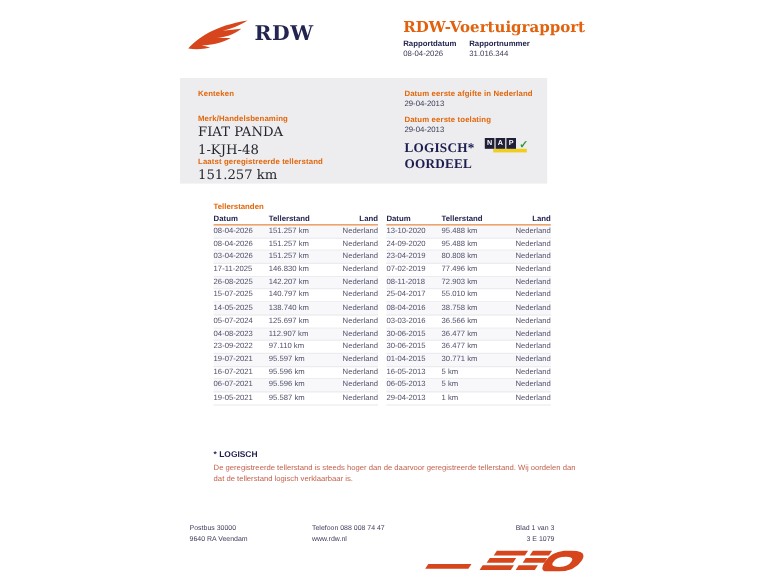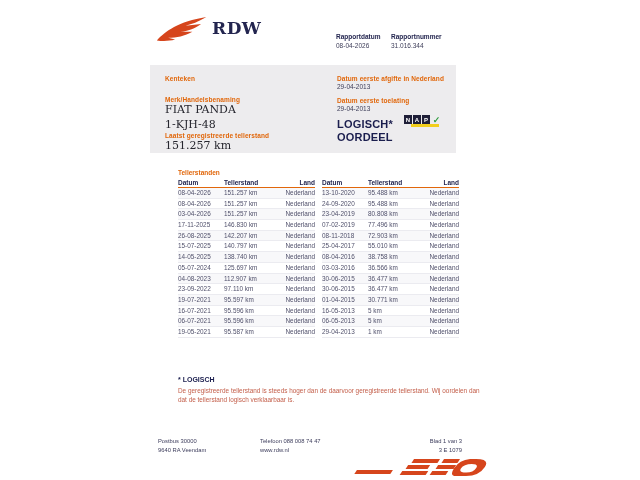--- a/index.html
+++ b/index.html
@@ -47,40 +47,41 @@
 </head>
 <body>
 
 <div class="page">
 
   <svg class="abs" style="left:156px;top:16px;" width="52" height="28" viewBox="0 0 60 32">
     <path fill="#d6451c" d="M1 28 C 10 18, 26 6, 58 1 C 48 7, 42 9, 34 11 L 52 9 C 44 15, 37 17, 28 18 L 42 18 C 33 23, 24 25, 14 25 L 22 27 C 15 29, 7 29, 1 28 Z"></path>
   </svg>
   <div class="abs logo-text" style="left:212px;top:18px;">RDW</div>
 
+  <div class="abs doc-title" style="left:336px;top:15px;">RDW-Voertuigrapport</div>
   <div class="abs hdr-lbl" style="left:336px;top:33px;">Rapportdatum</div>
   <div class="abs hdr-lbl" style="left:391px;top:33px;">Rapportnummer</div>
   <div class="abs val-sm" style="left:336px;top:42px;">08-04-2026</div>
   <div class="abs val-sm" style="left:391px;top:42px;">31.016.344</div>
 
   <div class="abs info-box"></div>
 
   <div class="abs lbl" style="left:165px;top:75px;">Kenteken</div>
   <div class="abs big-val" style="left:165px;top:82px;margin-top:36px;">1-KJH-48</div>
   <div class="abs lbl" style="left:165px;top:96px;">Merk/Handelsbenaming</div>
   <div class="abs big-val" style="left:165px;top:103px;">FIAT PANDA</div>
   <div class="abs lbl" style="left:165px;top:132px;">Laatst geregistreerde tellerstand</div>
   <div class="abs big-val" style="left:165px;top:139px;">151.257 km</div>
 
   <div class="abs lbl" style="left:337px;top:75px;">Datum eerste afgifte in Nederland</div>
   <div class="abs val-sm" style="left:337px;top:83px;">29-04-2013</div>
   <div class="abs lbl" style="left:337px;top:97px;">Datum eerste toelating</div>
   <div class="abs val-sm" style="left:337px;top:105px;">29-04-2013</div>
 
-  <div class="abs oordeel" style="left:337px;top:118px;">
+  <div class="abs oordeel" style="left:337px;top:118px;font-family:Liberation Serif, serif;">
     <div>LOGISCH*</div>
     <div>OORDEEL</div>
   </div>
 
   <div class="nap-bar"></div>
   <div class="abs nap" style="left:404px;top:115px;">
     <span class="nap-letter">N</span>
     <span class="nap-letter">A</span>
     <span class="nap-letter">P</span>
     <span class="nap-check">✓</span>

